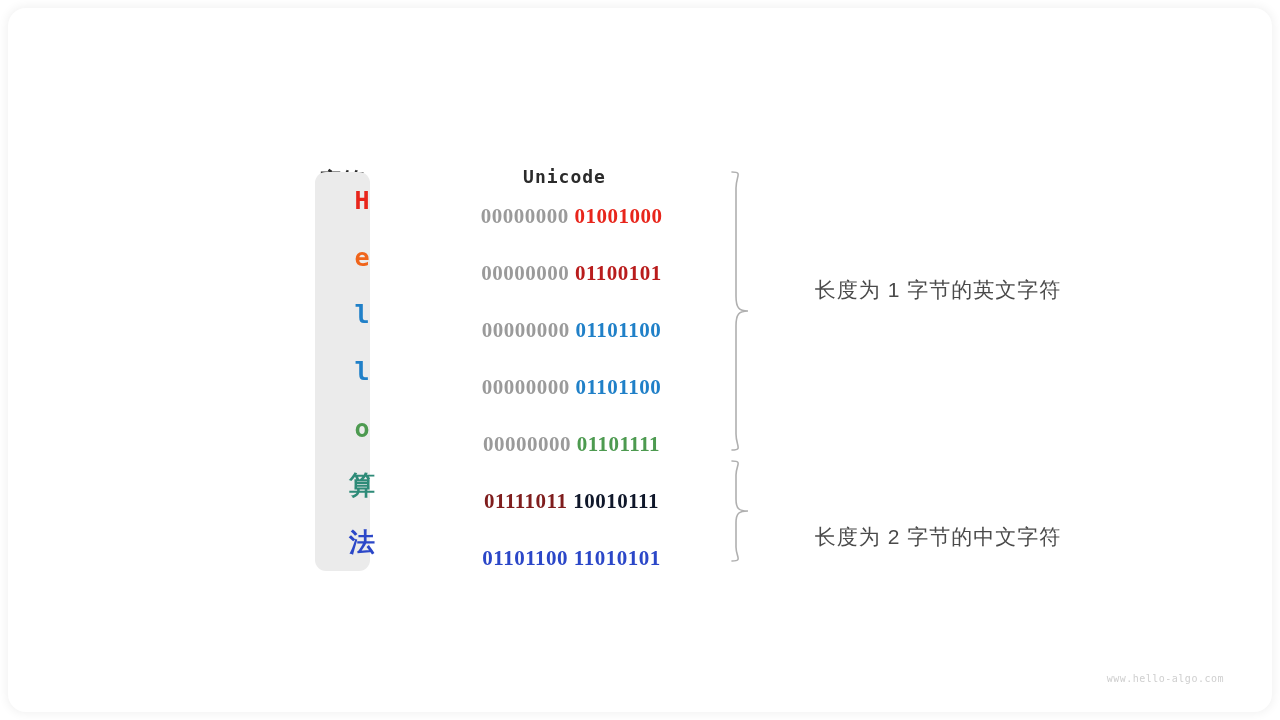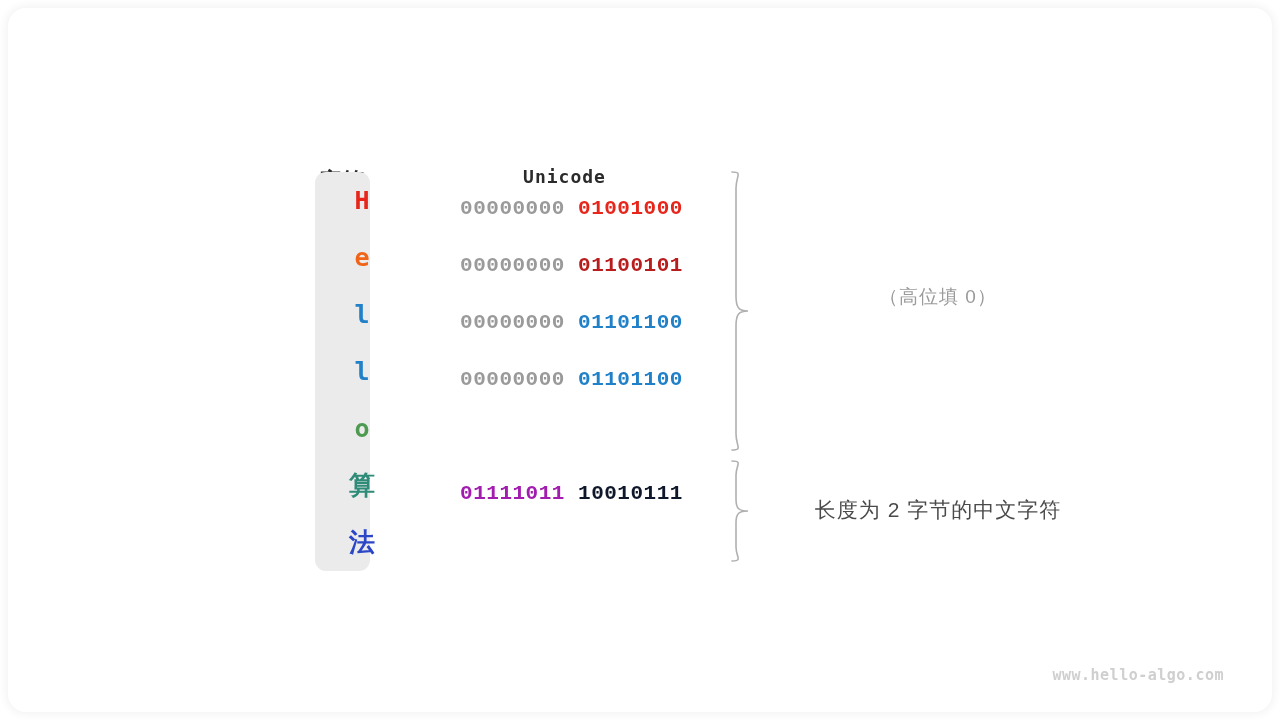--- a/index.html
+++ b/index.html
@@ -83,28 +83,28 @@
   .row-char.latin {
     font-family: "DejaVu Sans Mono", "Liberation Mono", monospace;
   }
   .row-char.cjk {
     font-family: "Liberation Sans", "DejaVu Sans", sans-serif;
     font-size: 26px;
   }
   .row-bits {
     position: absolute;
     left: 133px;
-    top: 8px;
+    top: 16px;
     width: 287px;
     height: 57px;
     line-height: 57px;
     text-align: center;
     font-size: 21px;
     font-weight: bold;
-    font-family: Liberation Mono, monospace;
+    font-family: Liberation Serif, serif;
     letter-spacing: 0.5px;
     white-space: pre;
   }
   .bits-hi { color: #9a9a9a; }
 
   
   .brace {
     position: absolute;
   }
 
@@ -125,25 +125,24 @@
     color: #9a9a9a;
     letter-spacing: 1px;
     margin-top: 8px;
   }
 
   
   #watermark {
     position: absolute;
     right: 48px;
     bottom: 28px;
-    font-size: 15px;
+    font-size: 10px;
     color: #cfcfcf;
     font-family: "DejaVu Sans Mono", "Liberation Mono", monospace;
     letter-spacing: 0.5px;
-    font-weight: bold;
   }
 </style>
 </head>
 <body>
 
 <div id="figure-card">
 
   <div class="col-header" id="header-char">字符</div>
   <div class="col-header" id="header-unicode">Unicode</div>
 
@@ -160,42 +159,44 @@
   <div class="row" id="row-2" style="top:278px">
     <div class="row-char latin" style="color: rgb(32, 128, 200);">l</div>
     <div class="row-bits"><span class="bits-hi" style="color: rgb(154, 154, 154);">00000000</span> <span class="bits-lo" style="color: rgb(32, 128, 200);">01101100</span></div>
   </div>
   <div class="row" id="row-3" style="top:335px">
     <div class="row-char latin" style="color: rgb(32, 128, 200);">l</div>
     <div class="row-bits"><span class="bits-hi" style="color: rgb(154, 154, 154);">00000000</span> <span class="bits-lo" style="color: rgb(32, 128, 200);">01101100</span></div>
   </div>
   <div class="row" id="row-4" style="top:392px">
     <div class="row-char latin" style="color: rgb(77, 154, 80);">o</div>
+    <div class="row-bits"><span class="bits-hi" style="color: rgb(154, 154, 154);">00000000</span> <span class="bits-lo" style="color: rgb(77, 154, 80);">01101111</span></div>
   </div>
   <div class="row" id="row-5" style="top:449px">
     <div class="row-char cjk" style="color: rgb(46, 139, 120);">算</div>
-    <div class="row-bits"><span class="bits-hi" style="color: #a21caf;">01111011</span> <span class="bits-lo" style="color: #0f172a;">10010111</span></div>
+    <div class="row-bits"><span class="bits-hi" style="color: #7f1d1d;">01111011</span> <span class="bits-lo" style="color: #0f172a;">10010111</span></div>
   </div>
   <div class="row" id="row-6" style="top:506px">
     <div class="row-char cjk" style="color: rgb(43, 71, 200);">法</div>
+    <div class="row-bits"><span class="bits-hi" style="color: rgb(43, 71, 200);">01101100</span> <span class="bits-lo" style="color: rgb(43, 71, 200);">11010101</span></div>
   </div>
 
   <svg class="brace" id="brace-1" style="left:718px; top:158px;" width="34" height="290" viewBox="0 0 34 290">
     <path d="M6,6 C17,6 10,10 10,22 L10,130 C10,142 13,145 22,145
              C13,145 10,148 10,160 L10,268 C10,280 17,284 6,284" fill="none" stroke="#b0b0b0" stroke-width="1.6" stroke-linecap="round"></path>
   </svg>
 
   <svg class="brace" id="brace-2" style="left:718px; top:447px;" width="34" height="118" viewBox="0 0 34 118">
     <path d="M6,6 C17,6 10,10 10,20 L10,44 C10,54 13,56 22,56
              C13,56 10,58 10,68 L10,92 C10,102 17,106 6,106" fill="none" stroke="#b0b0b0" stroke-width="1.6" stroke-linecap="round"></path>
   </svg>
 
   <div class="annotation" id="annotation-1" style="left:765px; top:268px; width:330px;">
-    <div class="annotation-sub">（高位填 0）</div>
-  </div>
-
-  <div class="annotation" id="annotation-2" style="left:765px; top:488px; width:330px;">
+    <div class="annotation-main">长度为 1 字节的英文字符</div>
+  </div>
+
+  <div class="annotation" id="annotation-2" style="left:765px; top:515px; width:330px;">
     <div class="annotation-main">长度为 2 字节的中文字符</div>
   </div>
 
   <div id="watermark">www.hello-algo.com</div>
 
 </div>
 
 </body></html>

